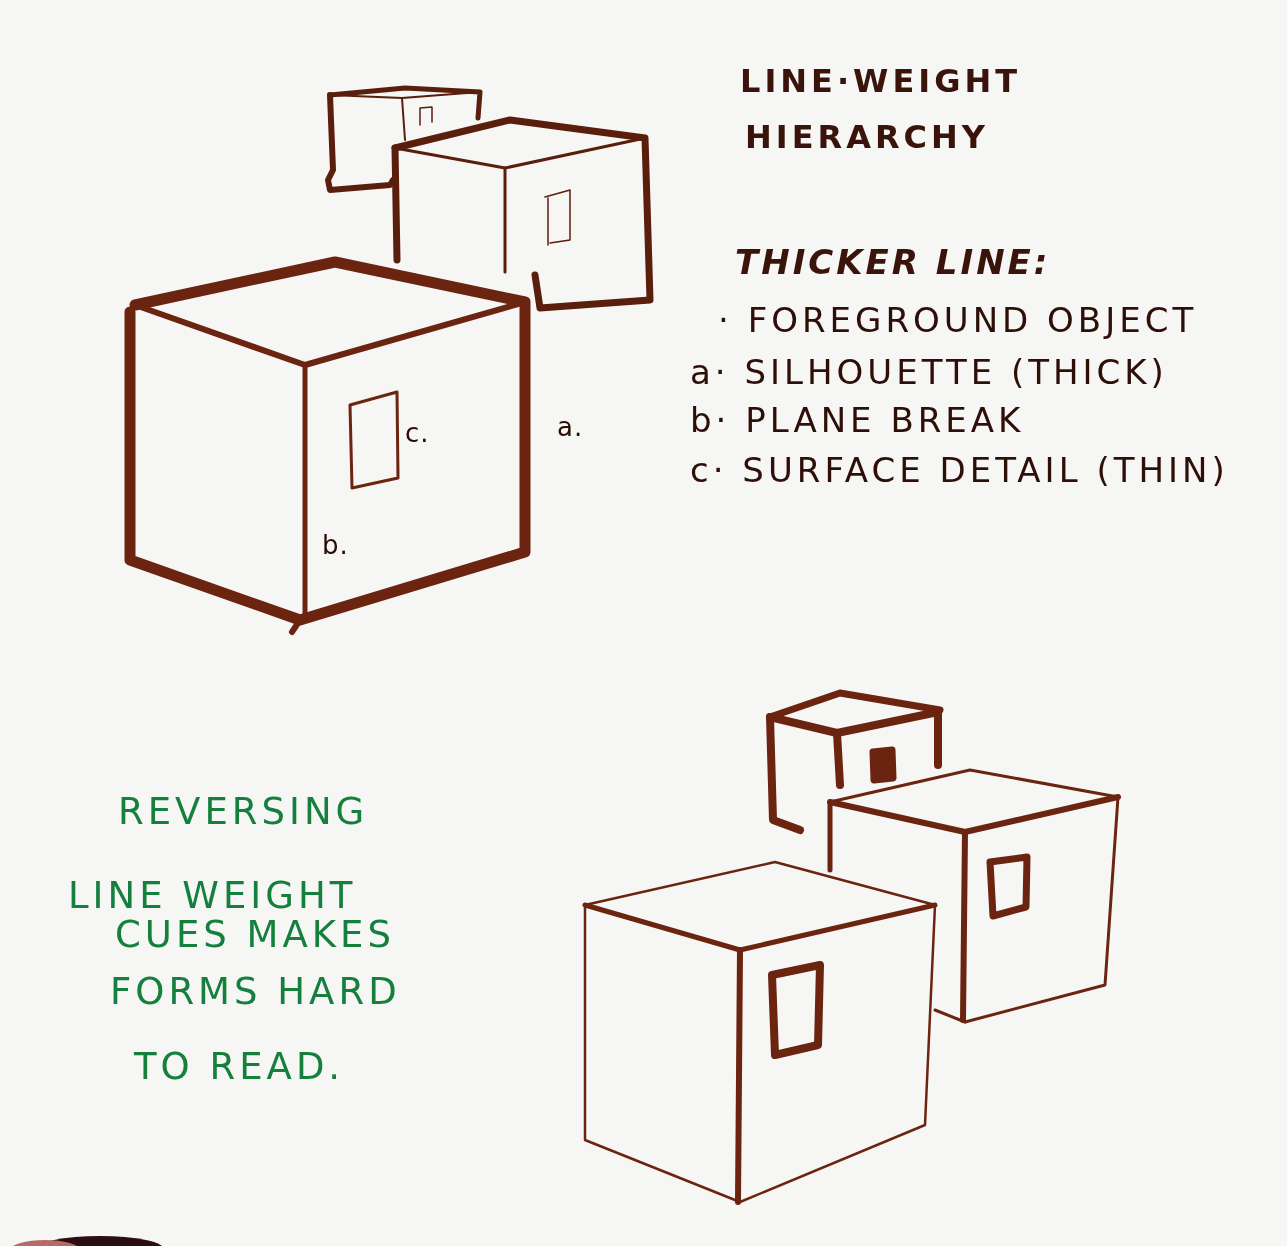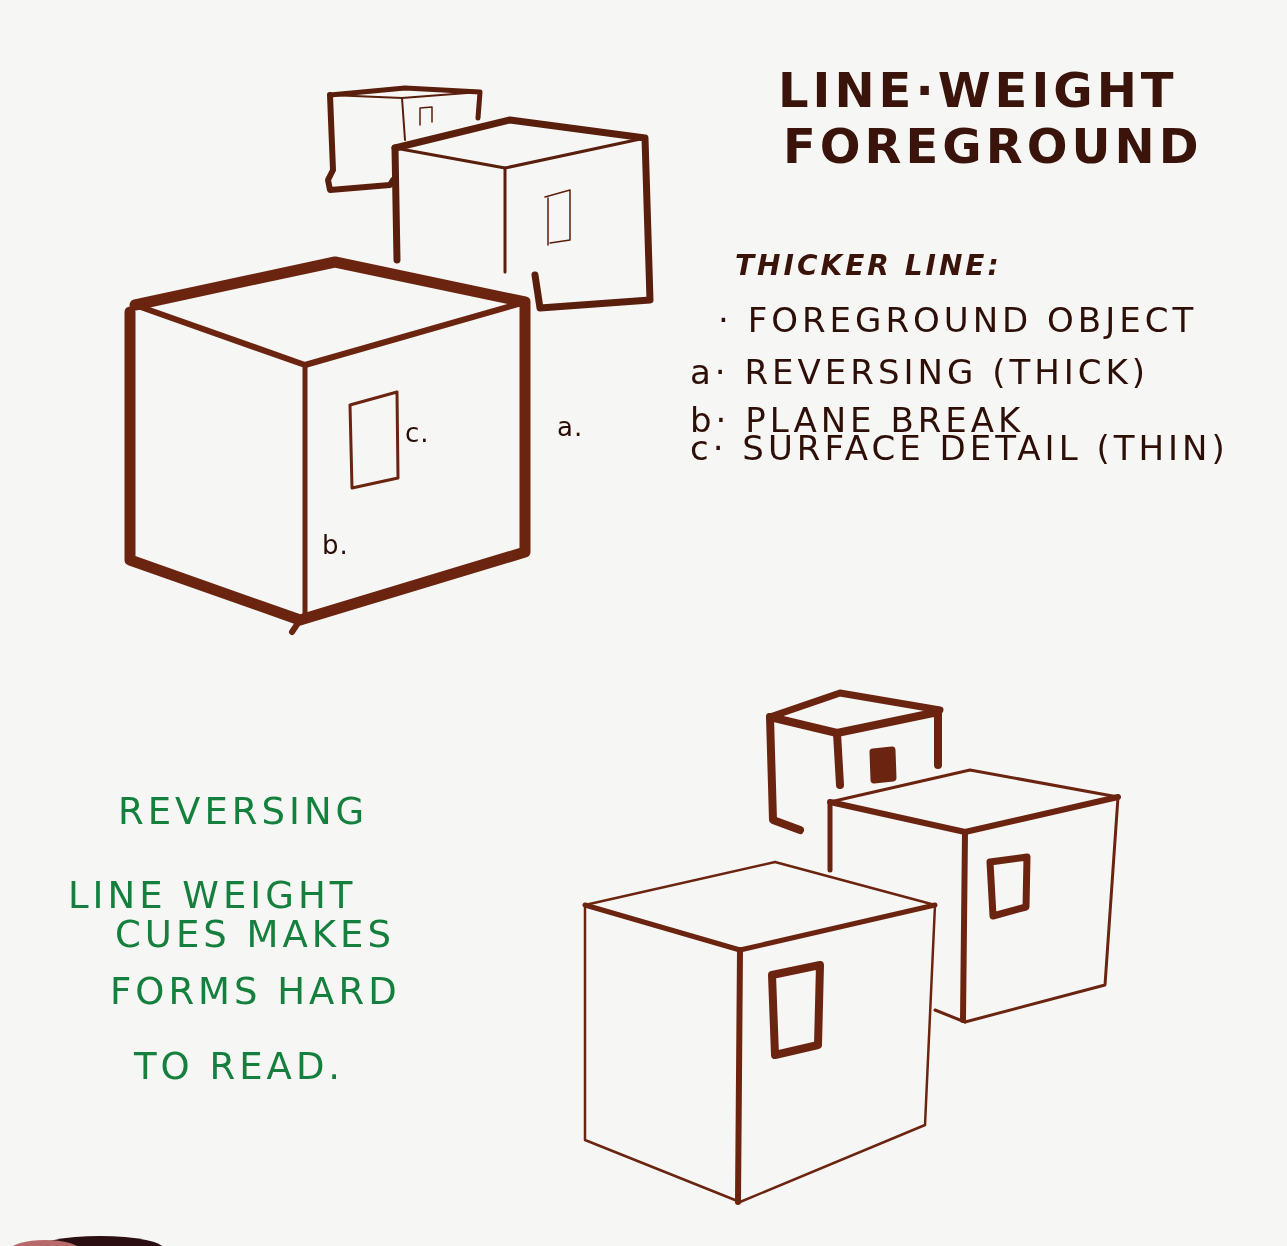--- a/index.html
+++ b/index.html
@@ -10,22 +10,22 @@
     position: relative;
   }
   #canvas { position: absolute; left: 0; top: 0; width: 1287px; height: 1246px; }
   .ink { fill: none; stroke-linecap: round; stroke-linejoin: round; }
   .txt {
     position: absolute; white-space: nowrap;
     font-family: "DejaVu Sans", sans-serif;
     font-weight: bold; letter-spacing: 3px;
     color: #3a140a;
   }
-  .title { font-size: 48px; letter-spacing: 4px; margin-left: 38px; }
-  .sub { font-size: 28px; letter-spacing: 3px; font-style: italic; margin-top: 7px; }
+  .title { font-size: 32px; letter-spacing: 4px; }
+  .sub { font-size: 34px; letter-spacing: 3px; font-style: italic; }
   .item { font-size: 34px; letter-spacing: 4px; font-weight: normal; color: #2e0f08; }
   .note { font-size: 37px; letter-spacing: 4px; color: #15803d; font-weight: normal; }
   .label { font-size: 26px; font-weight: normal; color: #2a0e06; letter-spacing: 1px; }
 </style>
 </head>
 <body>
 
 <svg id="canvas" viewBox="0 0 1287 1246" xmlns="http://www.w3.org/2000/svg">
 
   <g>
@@ -82,37 +82,37 @@
     </g>
   </g>
 
   <g>
     <ellipse cx="100" cy="1250" rx="65" ry="14" fill="#2a0e12"></ellipse>
     <ellipse cx="45" cy="1250" rx="35" ry="10" fill="#b86a6a"></ellipse>
   </g>
 </svg>
 
 <div class="txt title" style="left:740px; top:62px;">LINE·WEIGHT</div>
-<div class="txt title" style="left:745px; top:118px;">FOREGROUND</div>
+<div class="txt title" style="left:745px; top:118px;">HIERARCHY</div>
 
 <div class="txt sub" style="left:735px; top:242px;">THICKER LINE:</div>
 
 <div class="txt item" style="left:718px; top:300px;">
   <span>·</span>
   <span>FOREGROUND OBJECT</span>
 </div>
 <div class="txt item" style="left:690px; top:352px;">
   <span>a·</span>
-  <span>REVERSING (THICK)</span>
+  <span>SILHOUETTE (THICK)</span>
 </div>
 <div class="txt item" style="left:690px; top:400px;">
   <span>b·</span>
   <span>PLANE BREAK</span>
 </div>
-<div class="txt item" style="left:690px; top:428px;">
+<div class="txt item" style="left:690px; top:450px;">
   <span>c·</span>
   <span>SURFACE DETAIL (THIN)</span>
 </div>
 
 <div class="txt label" style="left:557px; top:412px;">a.</div>
 <div class="txt label" style="left:322px; top:530px;">b.</div>
 <div class="txt label" style="left:405px; top:418px;">c.</div>
 
 <div class="txt note" style="left:118px; top:790px;">REVERSING</div>
 <div class="txt note" style="left:68px; top:855px;margin-top:19px;">LINE WEIGHT</div>

